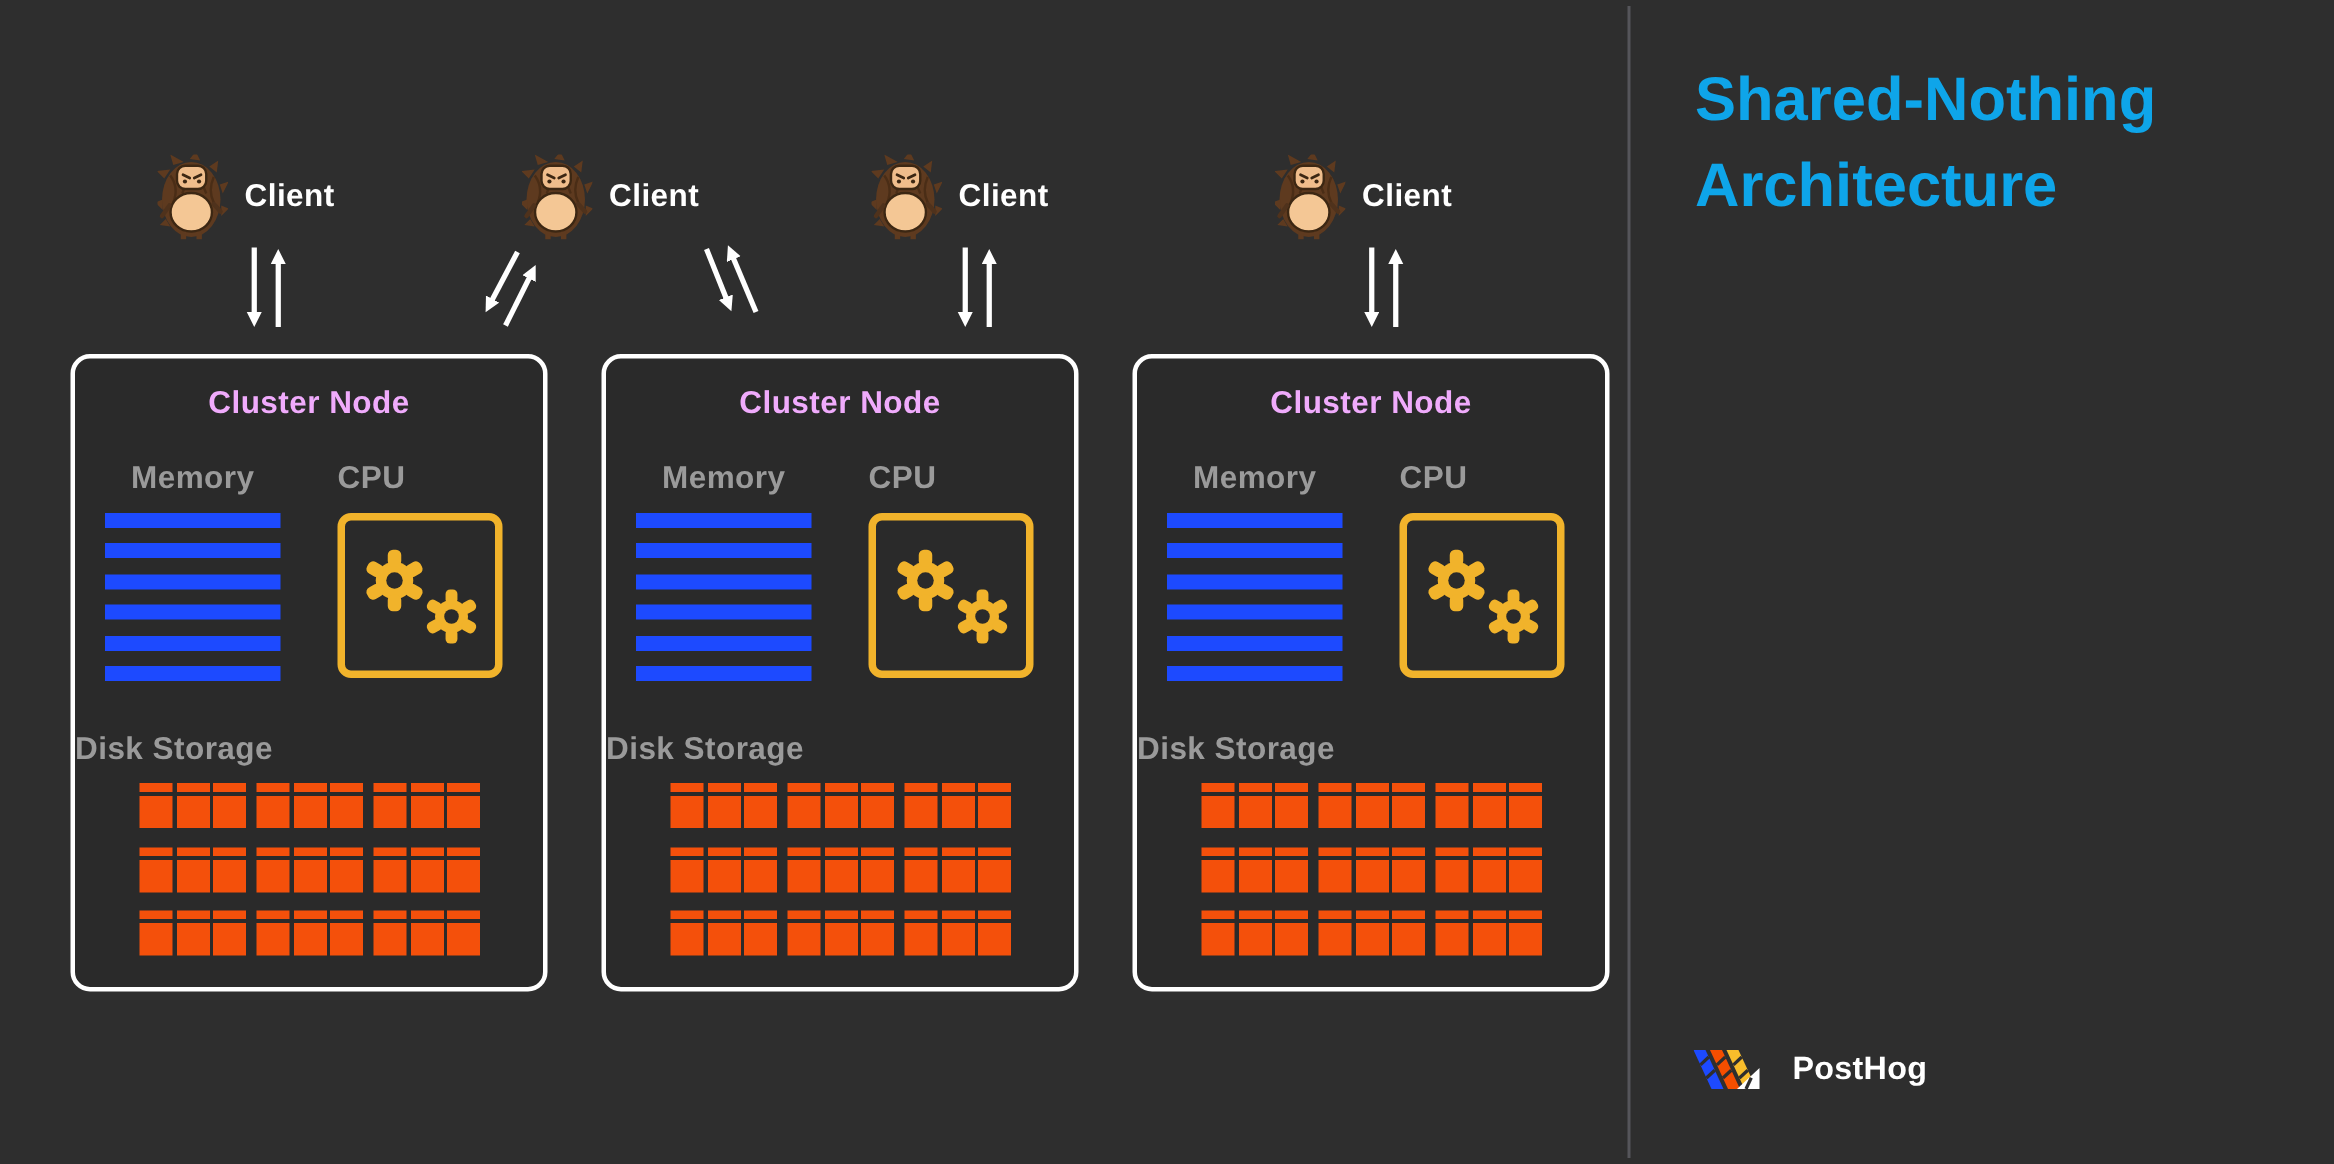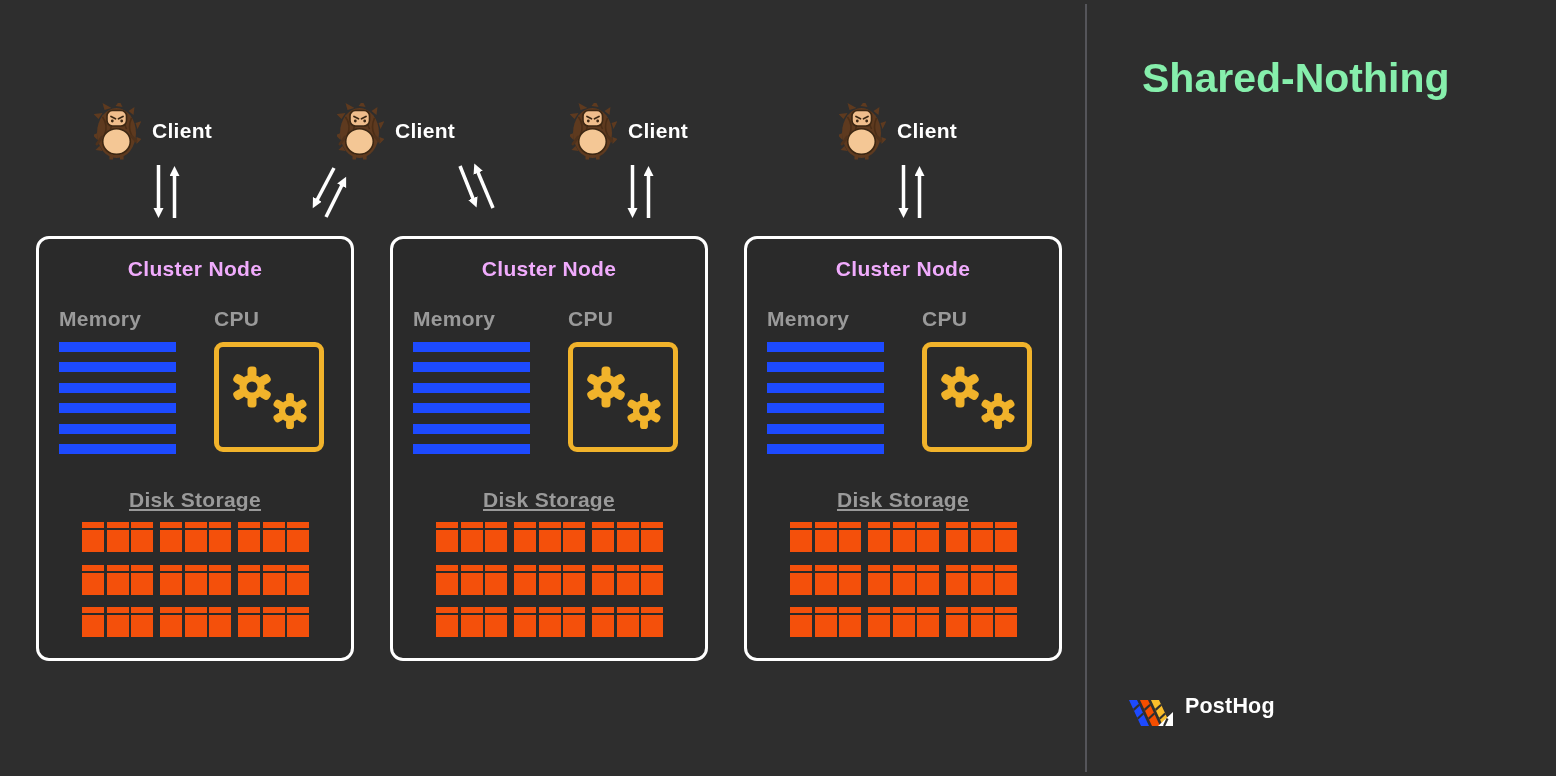--- a/index.html
+++ b/index.html
@@ -2,59 +2,59 @@
 <html style="--background: #2e2e2e; --node-background: #2a2a2a; --memory-blue: #1d4aff; --cpu-gold: #f1b32b; --disk-orange: #f4500b; --label-gray: #9a9a9a; --divider-gray: #55555a; --body-text: #f2f2f2; --arrow-white: #ffffff; --logo-blue: #1d4aff; --logo-orange: #f54e00; --logo-yellow: #f9bd2b;"><head>
 <meta charset="utf-8">
 <style>
   html,body{margin:0;padding:0;background:#1a1a1a;}
   #canvas{
     position:relative;width:1556px;height:776px;overflow:hidden;
     background:var(--background,#2e2e2e);
     font-family:"Liberation Sans",sans-serif;
   }
   
-  .diagram{position:absolute;left:5px;top:0;width:1261px;height:776px;}
+  .diagram{position:absolute;left:16px;top:0;width:1261px;height:776px;}
   .client{position:absolute;top:103px;display:flex;align-items:center;gap:11px;}
   .client-label{font-size:21px;font-weight:bold;color:#fff;letter-spacing:.3px;padding-bottom:2px;}
   .arrows-svg{position:absolute;left:0;top:0;pointer-events:none;}
   .node{
     position:absolute;top:236px;width:318px;height:425px;box-sizing:border-box;
     background:var(--node-background,#2a2a2a);
     border:3.5px solid #fff;border-radius:13px;
   }
   .node-title{position:absolute;top:18px;left:0;right:0;text-align:center;
     font-size:21px;font-weight:bold;color:#f0abfc;letter-spacing:.3px;}
   .section-label{position:absolute;font-size:21px;font-weight:bold;
     color:var(--label-gray,#999);letter-spacing:.3px;}
-  .memory-label{top:68px;left:20px;width:117px;text-align:left;}
+  .memory-label{top:68px;left:20px;width:117px;text-align:center;}
   .cpu-label{top:68px;left:175px;width:110px;text-align:left;}
   .memory-bars{position:absolute;top:103px;left:20px;width:117px;
     display:flex;flex-direction:column;gap:10.4px;}
   .mem-bar{height:10px;background:var(--memory-blue,#1d4aff);}
   .cpu-box{position:absolute;top:103px;left:175px;width:110px;height:110px;box-sizing:border-box;
     border:5px solid var(--cpu-gold,#f1b32b);border-radius:9px;}
   .cpu-box svg{position:absolute;left:0;top:0;width:100px;height:100px;}
-  .disk-label{top:249px;left:0;right:0;text-align:center;text-decoration:underline;}
+  .disk-label{top:249px;left:0;right:0;}
   .disk-grid{position:absolute;top:283px;left:43px;display:flex;flex-direction:column;gap:12.5px;}
   .disk-row{display:flex;gap:7px;}
   .disk-group{display:flex;gap:2.5px;}
   .disk-cell{width:22px;height:30px;
     background:linear-gradient(to bottom,
       var(--disk-orange,#f4500b) 0px,var(--disk-orange,#f4500b) 6px,
       var(--node-background,#2a2a2a) 6px,var(--node-background,#2a2a2a) 8.5px,
       var(--disk-orange,#f4500b) 8.5px);}
   
   .divider{position:absolute;left:1085px;top:4px;bottom:4px;width:2px;
     background:var(--divider-gray,#55555a);}
   .panel{position:absolute;left:1087px;top:0;right:0;bottom:0;padding:38px 30px 0 43px;box-sizing:border-box;}
-  .panel h1{margin:12px;font-size:41px;line-height:57px;font-weight:bold;color:#86efac;letter-spacing:0;}
+  .panel h1{margin:0;font-size:41px;line-height:57px;font-weight:bold;color:#0ea5e9;letter-spacing:0;}
   .panel p{width:372px;margin:0 0 25px 0;font-size:19.5px;line-height:24.3px;
     color:var(--body-text,#f2f2f2);}
   .panel p.first{margin-top:33px;}
-  .logo{position:absolute;left:1129px;top:694px;display:flex;align-items:flex-start;gap:10px;}
+  .logo{position:absolute;left:1129px;top:694px;display:flex;align-items:center;gap:20px;}
   .logo-word{font-size:21.5px;font-weight:bold;color:#fff;letter-spacing:.2px;}
   .hidden-defs{position:absolute;width:0;height:0;}
 </style>
 </head>
 <body>
 
 <div id="canvas">
 
   <svg class="hidden-defs" aria-hidden="true">
     <defs>
@@ -359,21 +359,21 @@
             </div>
           </div>
         </div>
     </div>
   </div>
 
   <div class="divider"></div>
 
   <aside class="panel">
     <h1><span>Shared-Nothing</span><br>
-      </h1>
+      <span>Architecture</span></h1>
   </aside>
 
   <div class="logo">
     <svg width="46" height="36" viewBox="0 0 46 36">
       <g>
         <polygon points="0,6 8,6 20,32 12,32" fill="var(--logo-blue,#1d4aff)"></polygon>
         <polygon points="11,6 19,6 31,32 23,32" fill="var(--logo-orange,#f54e00)"></polygon>
         <polygon points="22,6 30,6 42,32 34,32" fill="var(--logo-yellow,#f9bd2b)"></polygon>
         <g stroke="var(--background,#2e2e2e)" stroke-width="2.2">
           <line x1="4.6" y1="15.9" x2="10.2" y2="10.7"></line>

